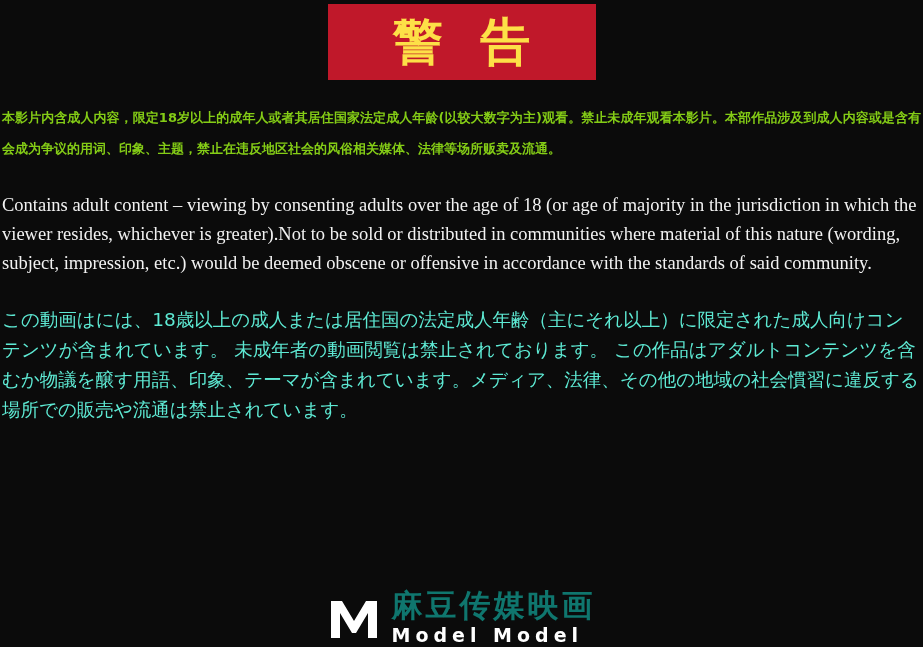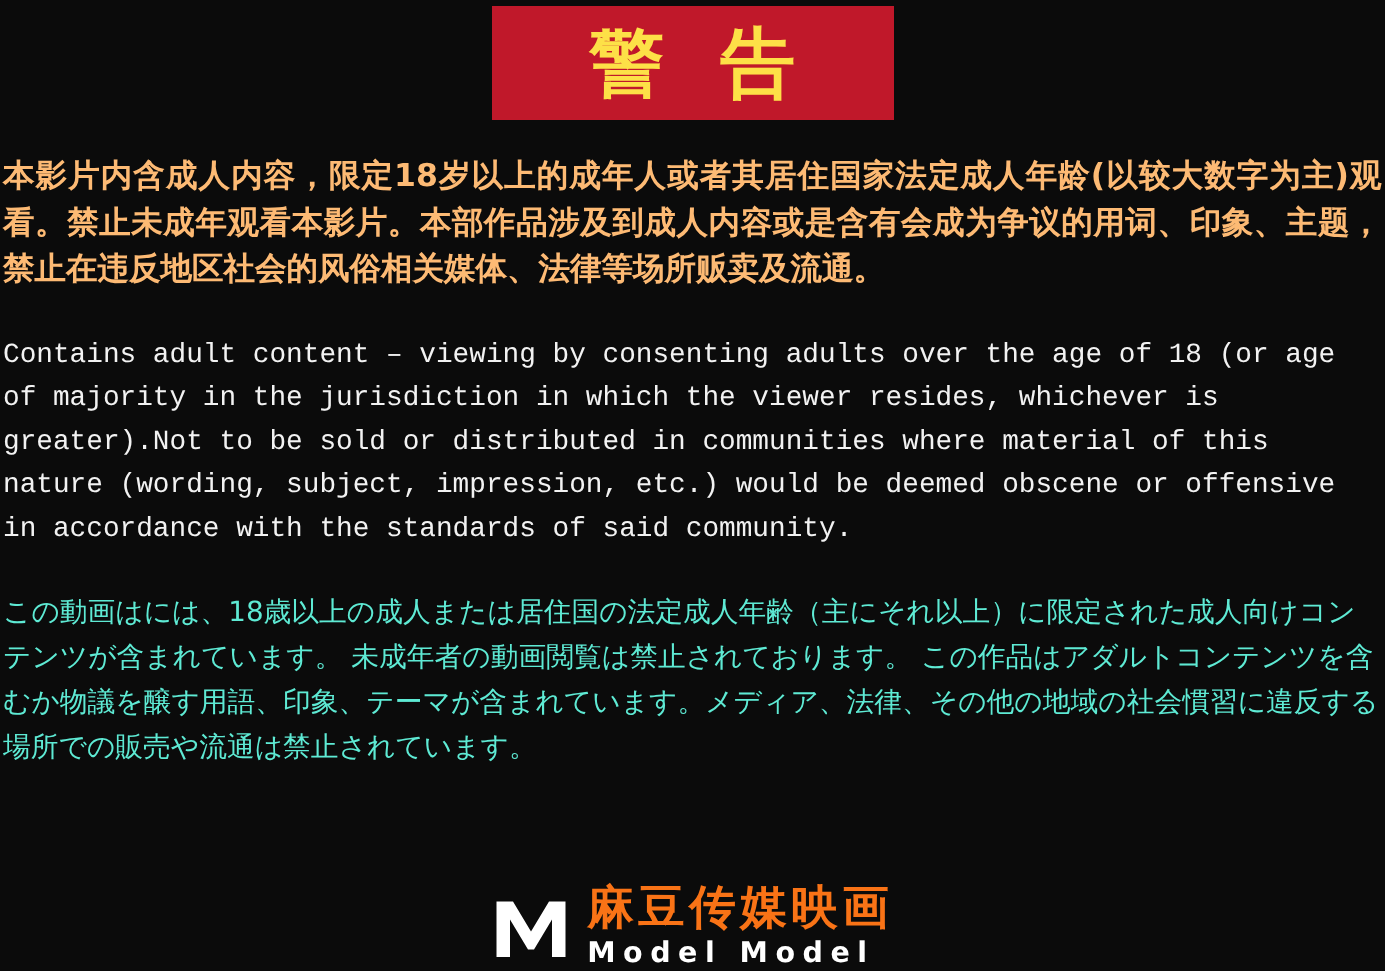--- a/index.html
+++ b/index.html
@@ -49,29 +49,29 @@
   
   .content {
     padding: 0 2px;
   }
   .block {
     margin: 0;
   }
   .zh {
     font-family: "DejaVu Sans", sans-serif;
     font-weight: bold;
-    font-size: 21px;
+    font-size: 13px;
     line-height: 31px;
     letter-spacing: 0px;
-    color: #fdba74;
+    color: #84cc16;
     margin-top: 22px;
     text-align: justify;
   }
   .en {
-    font-family: Liberation Mono, monospace;
+    font-family: Liberation Serif, serif;
     font-weight: normal;
     font-size: 18.5px;
     line-height: 29px;
     color: #f2f2f2;
     margin-top: 27px;
   }
   .jp {
     font-family: "DejaVu Sans", sans-serif;
     font-weight: normal;
     font-size: 18.5px;
@@ -100,21 +100,21 @@
     display: flex;
     flex-direction: column;
     justify-content: center;
     line-height: 1;
   }
   .logo-cn {
     font-family: "DejaVu Sans", sans-serif;
     font-weight: bold;
     font-size: 31px;
     letter-spacing: 3px;
-    color: #f97316;
+    color: #0f766e;
   }
   .logo-en {
     font-family: "DejaVu Sans", sans-serif;
     font-weight: bold;
     font-size: 19px;
     letter-spacing: 5px;
     color: #ffffff;
     margin-top: 5px;
   }
 </style>

